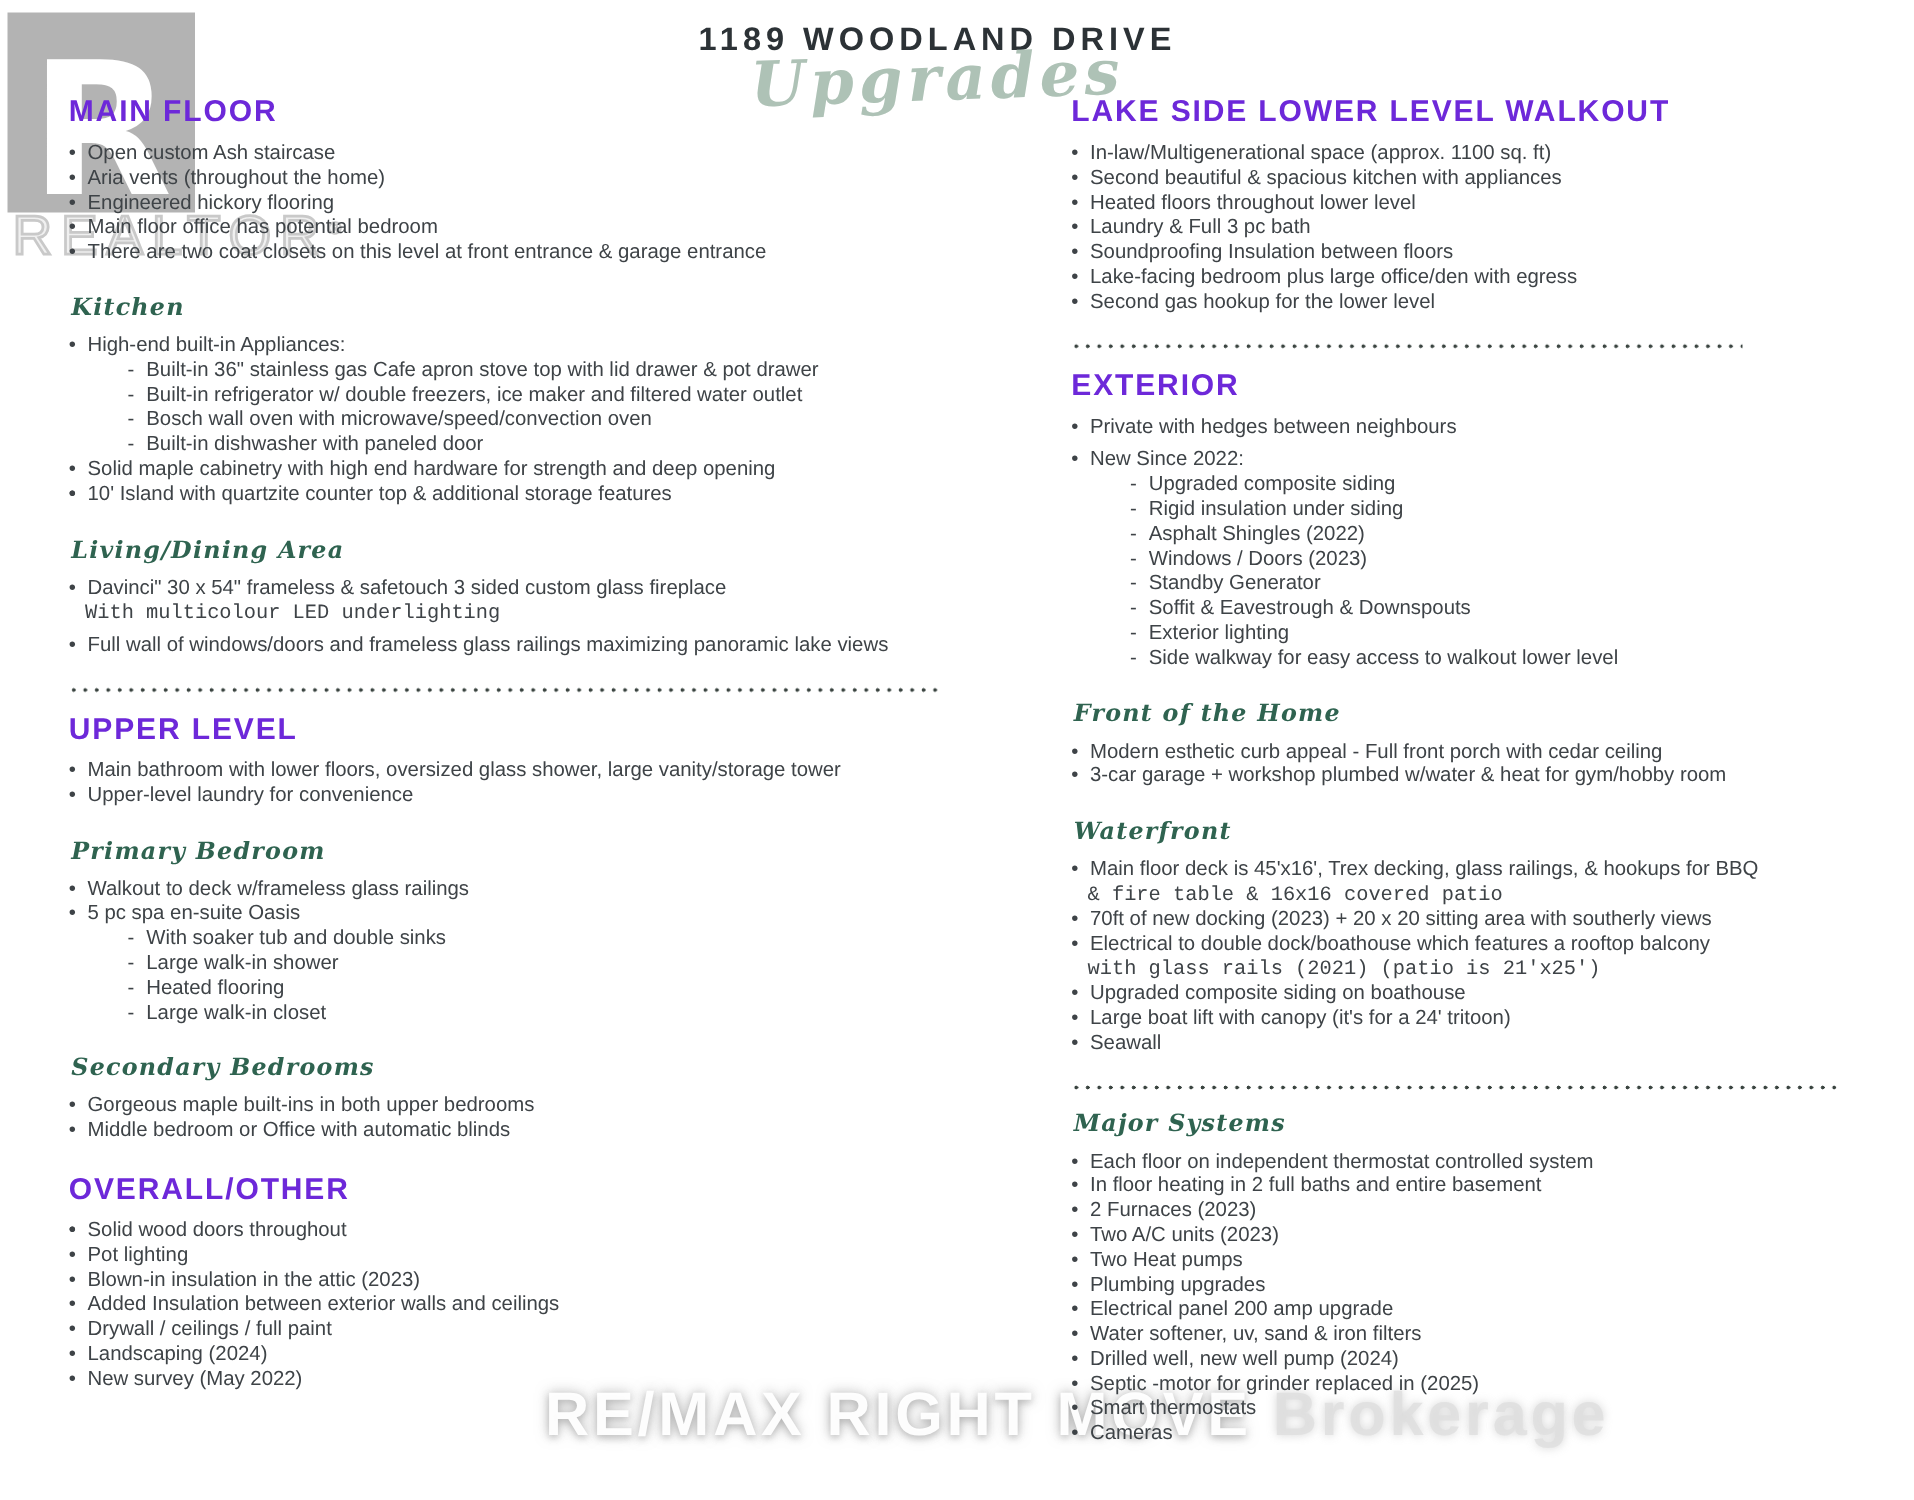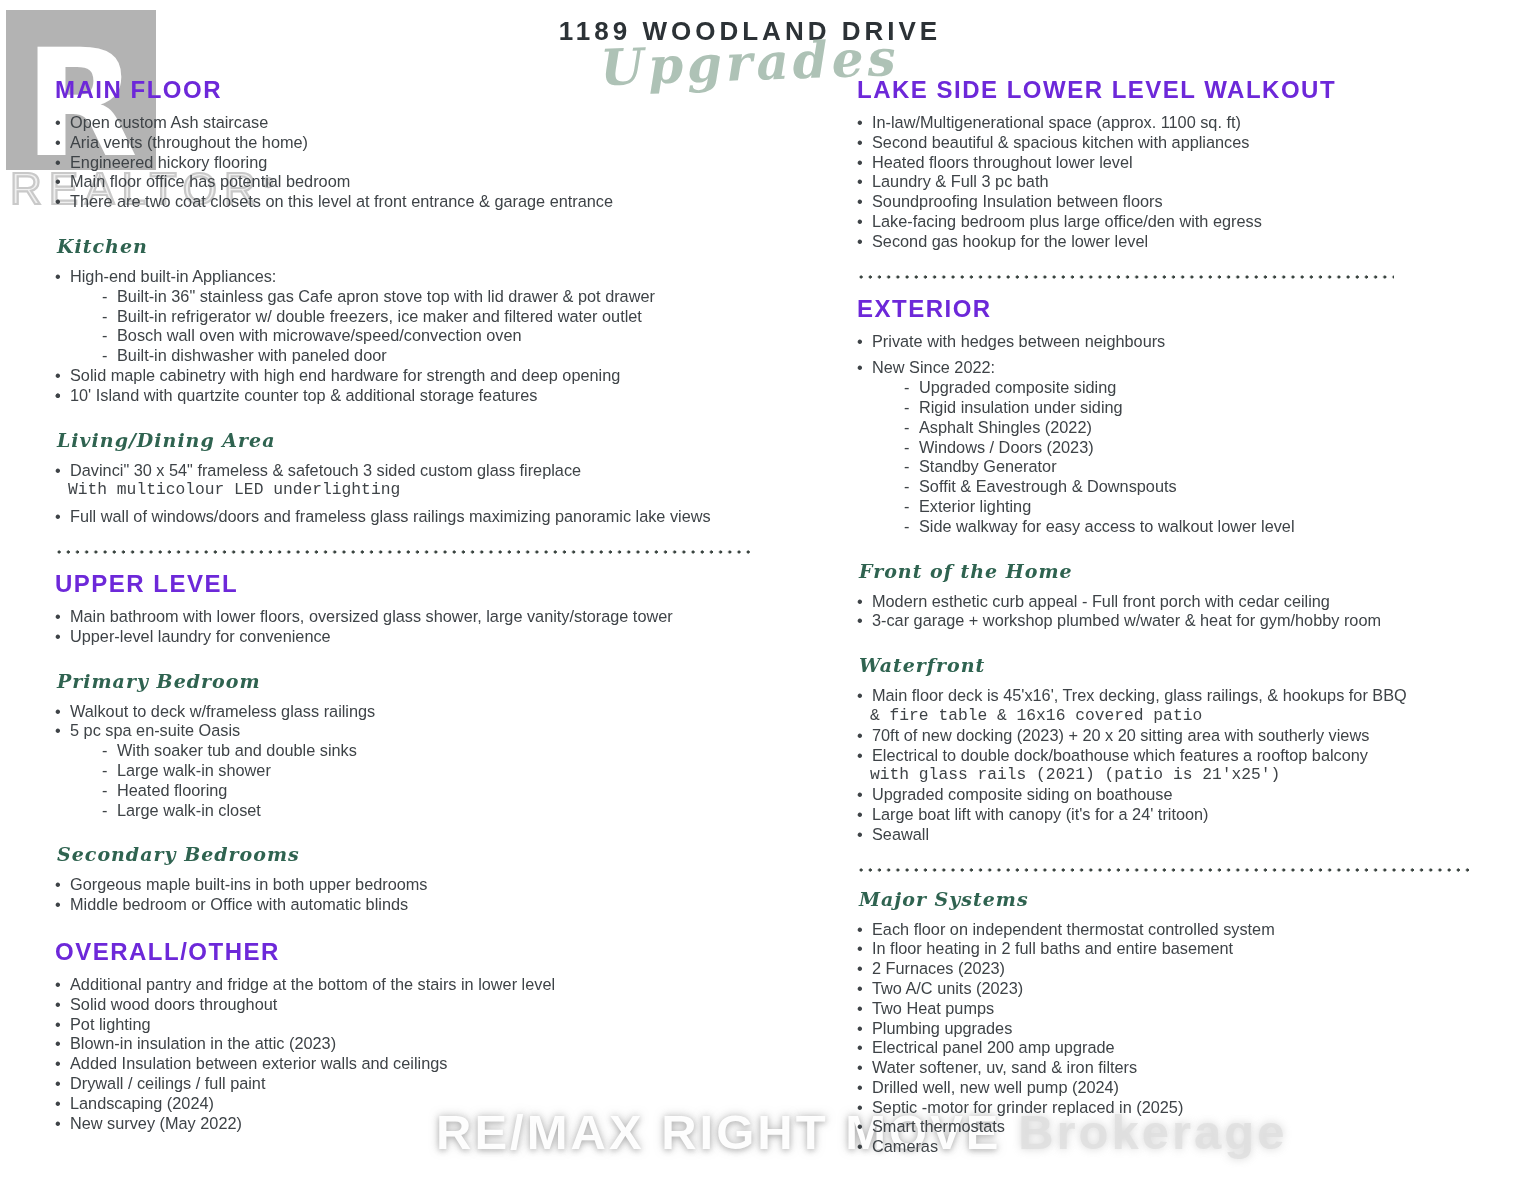--- a/index.html
+++ b/index.html
@@ -185,21 +185,21 @@
       <section>
         <h2 class="script">Secondary Bedrooms</h2>
         <ul class="items">
           <li class="it-b"><span class="mk">•</span><span class="tx">Gorgeous maple built-ins in both upper bedrooms</span></li>
           <li class="it-b"><span class="mk">•</span><span class="tx">Middle bedroom or Office with automatic blinds</span></li>
         </ul>
       </section>
       <section>
         <h2 class="caps">OVERALL/OTHER</h2>
         <ul class="items">
-          <li class="it-b"><span class="mk">•</span><span class="tx">Additional pantry and fridge at the bottom of the stairs in lower level</span></li>
+          <li class="it-b"><span class="mk">•</span></li>
           <li class="it-b"><span class="mk">•</span><span class="tx">Solid wood doors throughout</span></li>
           <li class="it-b"><span class="mk">•</span><span class="tx">Pot lighting</span></li>
           <li class="it-b"><span class="mk">•</span><span class="tx">Blown-in insulation in the attic (2023)</span></li>
           <li class="it-b"><span class="mk">•</span><span class="tx">Added Insulation between exterior walls and ceilings</span></li>
           <li class="it-b"><span class="mk">•</span><span class="tx">Drywall / ceilings / full paint</span></li>
           <li class="it-b"><span class="mk">•</span><span class="tx">Landscaping (2024)</span></li>
           <li class="it-b"><span class="mk">•</span><span class="tx">New survey (May 2022)</span></li>
         </ul>
       </section>
     </main>

